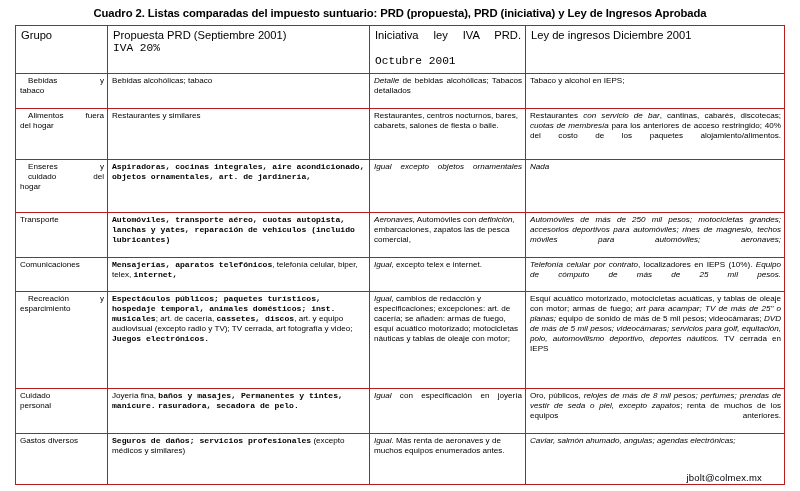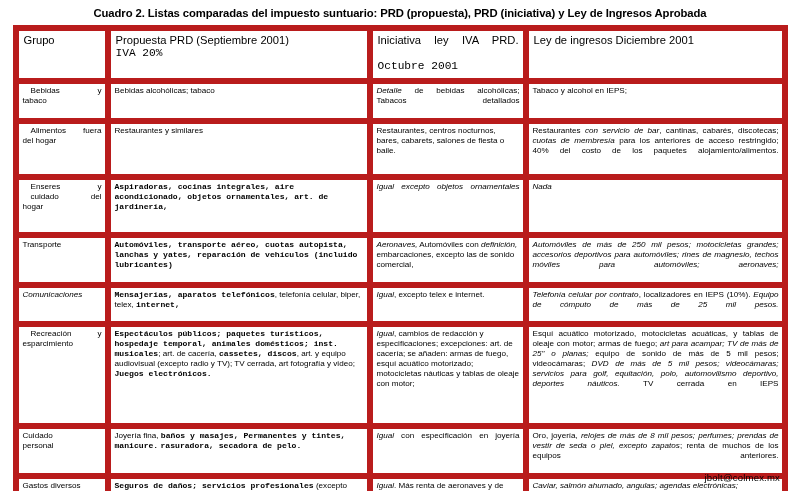--- a/index.html
+++ b/index.html
@@ -29,21 +29,21 @@
     padding: 7px 6px 6px 6px;
     line-height: 1.1;
   }
   table.cuadro {
     border-collapse: collapse;
     width: 769px;
     margin: 0 auto;
     table-layout: fixed;
   }
   table.cuadro td {
-    border: 6px solid #b91c1c;
+    border: 1px solid #b91c1c;
     vertical-align: top;
     padding: 2px 3px 2px 4px;
     font-size: 8.1px;
     line-height: 1.22;
     margin-left: 28px;
   }
   
   col.c1 { width: 92px; }
   col.c2 { width: 262px; }
   col.c3 { width: 156px; }
@@ -77,21 +77,21 @@
     padding-left: 8px;
   }
 
   .b { font-weight: bold; font-family: Liberation Mono, monospace; }
   .i { font-style: italic; text-align: right; }
 
   p.ln { margin: 0; }
 
   .footer {
     position: absolute;
-    right: 20px;
+    right: 38px;
     bottom: 8px;
     font-size: 9.5px;
     letter-spacing: 0.2px;
   }
 </style>
 </head>
 <body>
 
 <div class="page">
 
@@ -160,25 +160,25 @@
           </td>
           <td><span class="b">Aspiradoras, cocinas integrales, aire acondicionado, objetos ornamentales, art. de jardinería,</span></td>
           <td class="justall"><span class="i">Igual excepto objetos ornamentales</span></td>
           <td><span class="i">Nada</span></td>
         </tr>
         <tr>
           <td class="group" style="height: 34px;">
             <span class="gl"><span>Transporte</span></span>
           </td>
           <td><span class="b">Automóviles, transporte aéreo, cuotas autopista, lanchas y yates, reparación de vehículos (incluido lubricantes)</span></td>
-          <td><span class="i">Aeronaves,</span><span> Automóviles con </span><span class="i">definición,</span><span> embarcaciones, excepto las de sonido comercial,</span></td>
+          <td><span class="i">Aeronaves,</span><span> Automóviles con </span><span class="i">definición,</span><span> embarcaciones, zapatos las de pesca comercial,</span></td>
           <td class="justall"><span class="i">Automóviles de más de 250 mil pesos; motocicletas grandes; accesorios deportivos para automóviles; rines de magnesio, techos móviles para automóviles; aeronaves;</span></td>
         </tr>
         <tr>
-          <td class="group" style="height: 22px; font-style: italic;">
+          <td class="group" style="height: 22px;">
             <span class="gl"><span>Comunicaciones</span></span>
           </td>
           <td><span class="b">Mensajerías, aparatos telefónicos</span><span>, telefonía celular, biper, telex, </span><span class="b">internet,</span></td>
           <td><span class="i">Igual</span><span>, excepto telex e internet.</span></td>
           <td class="justall"><span class="i">Telefonía celular por contrato</span><span>, localizadores en IEPS (10%). </span><span class="i">Equipo de cómputo de más de 25 mil pesos.</span></td>
         </tr>
         <tr>
           <td class="group" style="height: 92px;">
             <span class="gl spread">
               <span>Recreación</span>
@@ -190,21 +190,21 @@
           <td><span class="i">Igual</span><span>, cambios de redacción y especificaciones; excepciones: art. de cacería; se añaden: armas de fuego, esquí acuático motorizado; motocicletas náuticas y tablas de oleaje con motor;</span></td>
           <td class="justall"><span>Esquí acuático motorizado, motocicletas acuáticas, y tablas de oleaje con motor; armas de fuego; </span><span class="i">art para acampar; TV de más de 25" o planas;</span><span> equipo de sonido de más de 5 mil pesos; videocámaras; </span><span class="i">DVD de más de 5 mil pesos; videocámaras; servicios para golf, equitación, polo, automovilismo deportivo, deportes náuticos.</span><span> TV cerrada en IEPS</span></td>
         </tr>
         <tr>
           <td class="group" style="height: 40px;">
             <span class="gl"><span>Cuidado</span></span>
             <span class="gl"><span>personal</span></span>
           </td>
           <td><span>Joyería fina, </span><span class="b">baños y masajes, Permanentes y tintes, manicure.</span><span> </span><span class="b">rasuradora, secadora de pelo.</span></td>
           <td class="justall"><span class="i">Igual</span><span> con especificación en joyería</span></td>
-          <td class="justall"><span>Oro, joyería, </span><span class="i">relojes de más de 8 mil pesos; perfumes; prendas de vestir de seda o piel, excepto zapatos</span><span>; renta de muchos de los equipos anteriores.</span></td>
+          <td class="justall"><span>Oro, públicos, </span><span class="i">relojes de más de 8 mil pesos; perfumes; prendas de vestir de seda o piel, excepto zapatos</span><span>; renta de muchos de los equipos anteriores.</span></td>
         </tr>
         <tr>
           <td class="group" style="height: 46px;">
             <span class="gl"><span>Gastos diversos</span></span>
           </td>
           <td><span class="b">Seguros de daños; servicios profesionales</span><span> (excepto médicos y similares)</span></td>
           <td><span class="i">Igual</span><span>. Más renta de aeronaves y de muchos equipos enumerados antes.</span></td>
           <td><span class="i">Caviar, salmón ahumado, angulas; agendas electrónicas;</span></td>
         </tr>
       </tbody>

